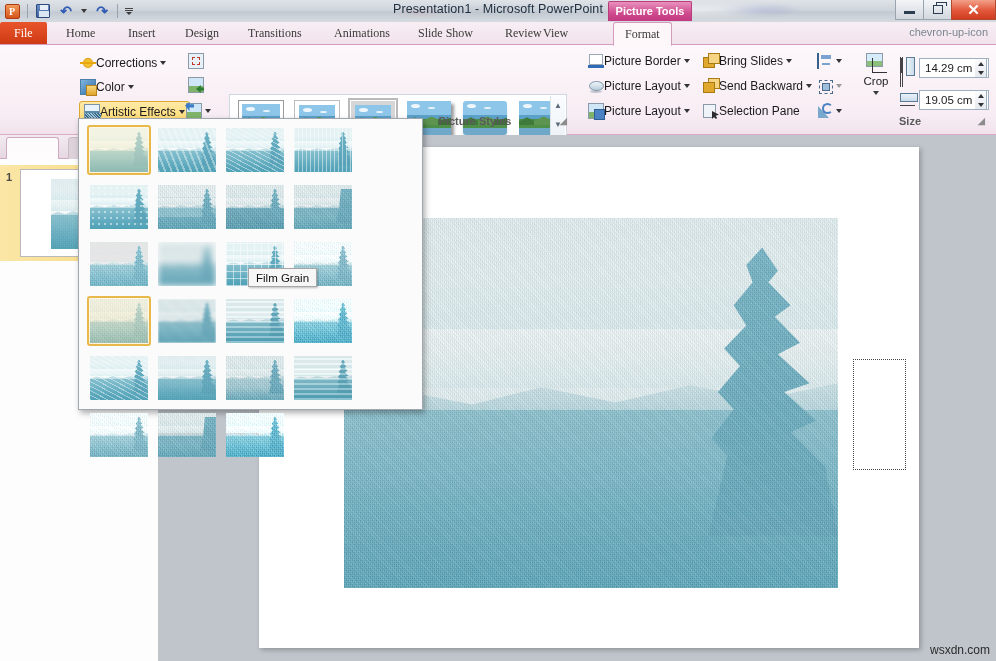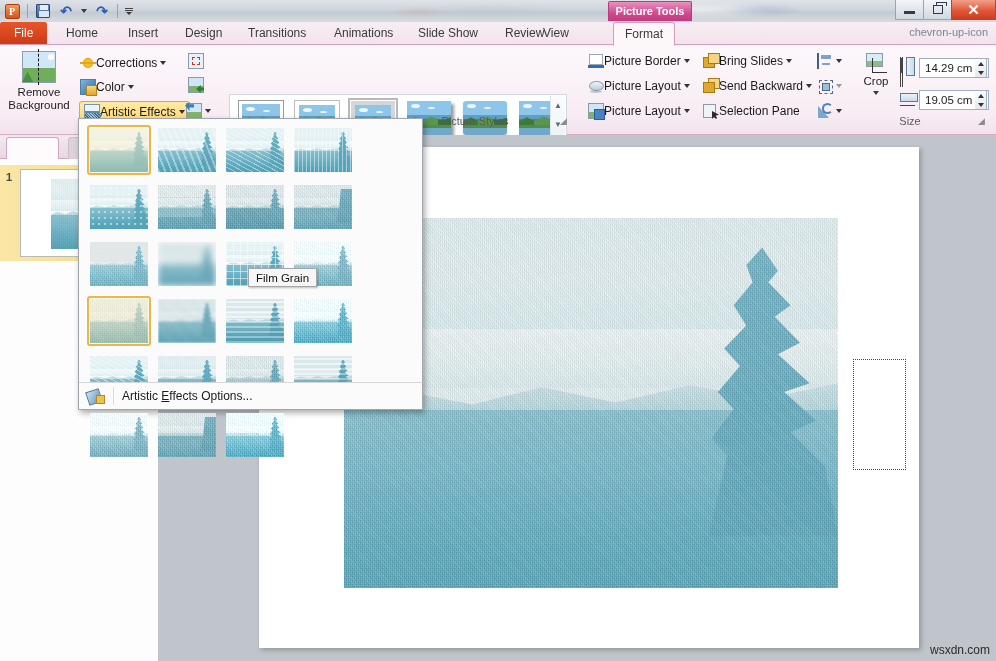--- a/index.html
+++ b/index.html
@@ -64,20 +64,21 @@
     background:linear-gradient(to bottom,#e891bd,#cf4a8e 60%,#c23a80);
     border:1px solid #ba3c7d; border-bottom:none; border-radius:2px 2px 0 0;
     color:#fff; font-size:11px; font-weight:bold; text-align:center; line-height:19px; z-index:5;
   }
 
   
   #tabstrip{
     position:absolute; left:0; top:22px; width:996px; height:23px;
     background:linear-gradient(to bottom,#f7eef3,#f2e3ec);
     border-bottom:1px solid #d49cbd;
+    font-family:Liberation Serif, serif;
   }
   .tab{
     position:absolute; top:0; height:23px; line-height:23px; padding:0 11px;
     font-size:12px; color:#3a3a3a; cursor:pointer; white-space:nowrap;
   }
   .tab.file{
     background:linear-gradient(to bottom,#e8552b,#cf3a14);
     color:#fff; font-size:12px; padding:0 14px; height:22px; line-height:22px;
     border-radius:2px 2px 0 0;
   }
@@ -88,21 +89,21 @@
   #ribbon-collapse{position:absolute; right:8px; top:26px; font-size:11px; color:#7b8591; cursor:pointer; z-index:7;}
 
   
   #ribbon{
     position:absolute; left:0; top:45px; width:996px; height:90px;
     background:linear-gradient(to bottom,#fdf8fb 0%,#f7ecf3 80%,#f1e2eb 100%);
     border-bottom:1px solid #d9a9c6;
   }
   #ribbon-labels{
     position:absolute; left:0; top:113px; width:996px; height:21px;
-    font-size:11px; color:#5a5a5a;
+    font-size:11px; color:#5a5a5a;font-weight:bold;
   }
   .grp-label{ position:absolute; top:2px; text-align:center; }
   .grp-sep{ position:absolute; top:48px; width:1px; height:76px; background:#e0bcd2;}
   .dlg-launch{ position:absolute; top:3px; width:11px;height:11px; color:#8c8c8c; font-size:9px; cursor:pointer;}
 
   
   .big-btn{position:absolute; text-align:center; cursor:pointer; font-size:11.5px; color:#222; line-height:13px;}
   .r-item{position:absolute; display:flex; align-items:center; gap:0; font-size:12px; color:#1a1a1a; cursor:pointer; white-space:nowrap;}
   .caret{ width:0;height:0;border-left:3.5px solid transparent;border-right:3.5px solid transparent;border-top:4px solid #333; margin-left:3px;}
   .ico{ width:16px;height:16px; position:relative; flex:0 0 16px;}
@@ -333,20 +334,21 @@
         <span class="arr-redo">↷</span>
       </div>
     <div class="qat-sep"></div>
     <div class="qat-btn qat-dd">
         <i></i>
         <i></i>
         <div class="tiny-caret" style="border-top-width:3px"></div>
       </div>
   </div>
 
+  <div id="window-title">Presentation1  -  Microsoft PowerPoint</div>
 
   <div id="wincontrols">
     <div class="wc">
         <div class="bar"></div>
       </div>
     <div class="wc">
         <div class="sq"></div>
       </div>
     <div class="wc close">
         <div class="x">✕</div>
@@ -365,30 +367,20 @@
   <div class="tab" style="left:323px">Animations</div>
   <div class="tab" style="left:407px">Slide Show</div>
   <div class="tab" style="left:494px">Review</div>
   <div class="tab" style="left:532px">View</div>
   <div class="tab active" style="left:613px">Format</div>
 </div>
 <div id="ribbon-collapse">chevron-up-icon</div>
 
 <div id="ribbon">
 
-  <div class="big-btn" style="left:6px; top:6px; width:66px;">
-    <div style="width:34px;height:32px;margin:0 auto 3px;position:relative;">
-      <div style="position:absolute;inset:0;background:linear-gradient(to bottom,#cfe7f8 0 52%,#6fae5c 52% 100%);border:1px solid #8aa0b0;"></div>
-      <div style="position:absolute;left:0;bottom:1px;width:16px;height:13px;background:#4c8f3e;clip-path:polygon(0 100%,35% 22%,70% 100%);"></div>
-      <div style="position:absolute;right:2px;top:3px;width:6px;height:6px;border-radius:50%;background:#fff;"></div>
-      <div style="position:absolute;left:16px;top:-2px;width:0;height:36px;border-left:1px dashed #111;"></div>
-    </div>
-    <div>Remove</div>
-    <div>Background</div>
-  </div>
 
   <div class="r-item" style="left:80px; top:10px;">
     <span class="ico ico-sun"></span>
     <span>Corrections</span>
     <span class="caret"></span>
   </div>
 
   <div class="r-item" style="left:80px; top:34px;">
     <span class="ico ico-color"></span>
     <span>Color</span>
@@ -888,20 +880,15 @@
             <div class="mist"></div>
             <div class="forest"></div>
             <div class="forest2"></div>
             <div class="tree"></div>
             <div class="grain"></div>
             <div class="wash"></div>
           </div>
         </div>
       </div>
     </div>
-  <div id="ae-footer">
-    <span class="fico"></span>
-    <span class="fsep"></span>
-    <span><span>Artistic </span><u>E</u><span>ffects Options...</span></span>
-  </div>
 </div>
 
 <div id="tooltip">Film Grain</div>
 
 </body></html>

